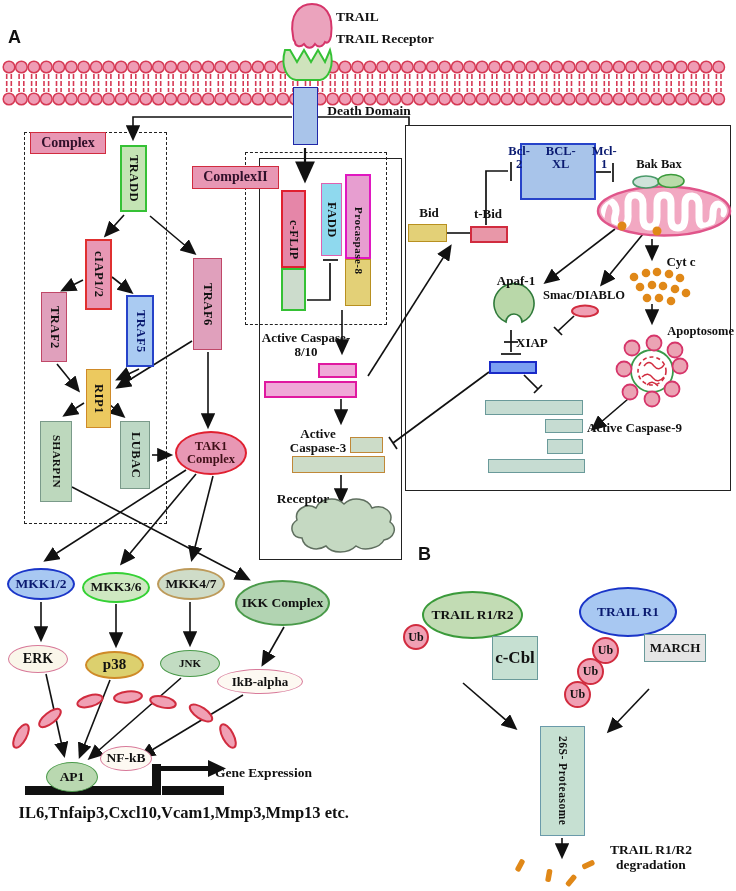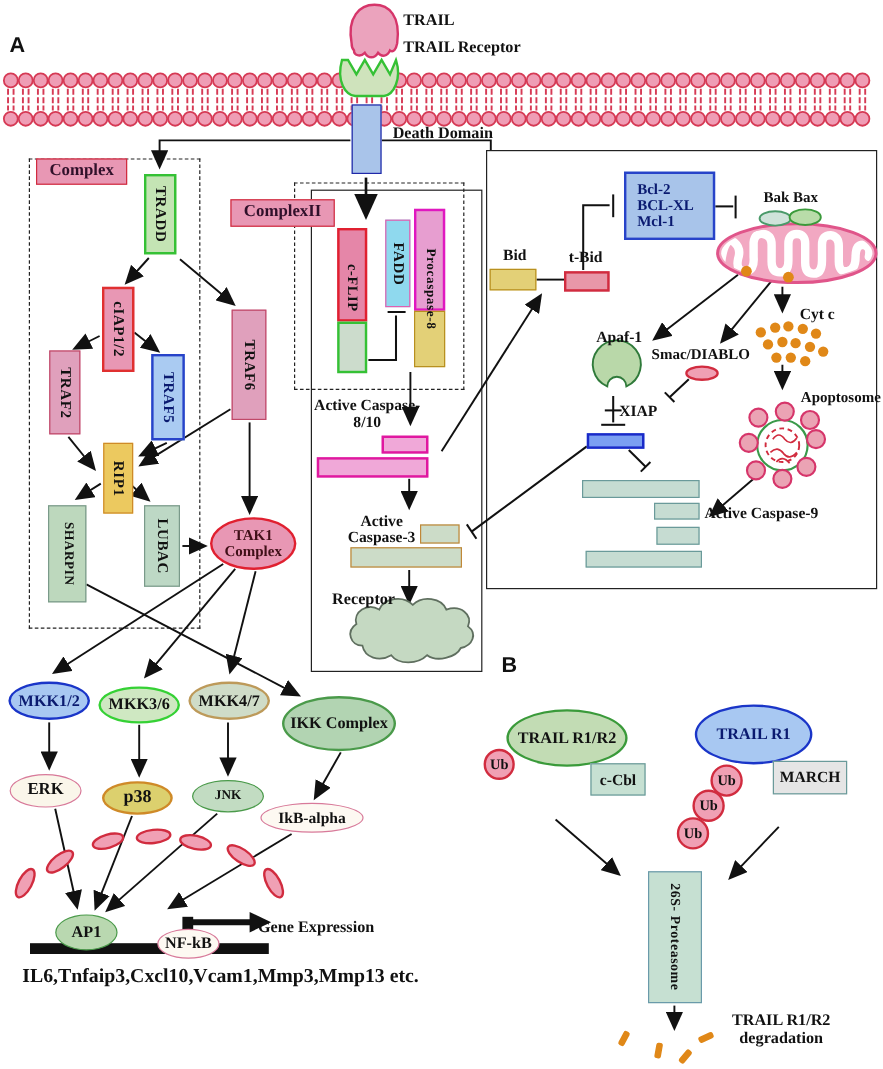--- a/index.html
+++ b/index.html
@@ -446,29 +446,29 @@
 
   <div class="box ell" style="left:7px;top:568px;width:68px;height:32px;background:#a8c8f2;border:2.2px solid #1a35c8;color:#0a1a70;font-size:13.5px;">MKK1/2</div>
   <div class="box ell" style="left:82px;top:572px;width:68px;height:31px;background:#cfe8c2;border:2.2px solid #35d135;font-size:13.5px;">MKK3/6</div>
   <div class="box ell" style="left:157px;top:568px;width:68px;height:32px;background:#cfdcc8;border:2px solid #bd9a5a;font-size:13.5px;">MKK4/7</div>
   <div class="box ell" style="left:235px;top:580px;width:95px;height:46px;background:#b2d4b2;border:2px solid #4a9a4a;font-size:13.5px;">IKK Complex</div>
   <div class="box ell" style="left:8px;top:645px;width:60px;height:28px;background:#faf6ea;border:1.8px solid #d87a9a;font-size:14px;">ERK</div>
   <div class="box ell" style="left:85px;top:651px;width:59px;height:28px;background:#dcd06e;border:2px solid #cf8a28;font-size:15px;">p38</div>
   <div class="box ell" style="left:160px;top:650px;width:60px;height:27px;background:#c2dcc2;border:1.8px solid #4a9a4a;font-size:11px;">JNK</div>
   <div class="box ell" style="left:217px;top:669px;width:86px;height:25px;background:#fdf9f2;border:1.8px solid #d87a9a;font-size:13px;">IkB-alpha</div>
   <div class="box ell" style="left:46px;top:762px;width:52px;height:30px;background:#b9d8b0;border:1.8px solid #4a9a4a;font-size:13.5px;">AP1</div>
-  <div class="box ell" style="left:100px;top:774px;width:52px;height:25px;background:#fdf9f2;border:1.8px solid #d87a9a;font-size:13.5px;margin-left:31px;">NF-kB</div>
+  <div class="box ell" style="left:100px;top:746px;width:52px;height:25px;background:#fdf9f2;border:1.8px solid #d87a9a;font-size:13.5px;">NF-kB</div>
   <div class="lbl" style="left:215px;top:766px;width:105px;font-size:13.5px;text-align:left;">Gene Expression</div>
   <div class="lbl" style="left:4px;top:804px;width:345px;font-size:16.5px;text-align:right;">IL6,Tnfaip3,Cxcl10,Vcam1,Mmp3,Mmp13 etc.</div>
 
   <div class="lbl" style="left:412px;top:206px;width:34px;">Bid</div>
   <div class="box" style="left:408px;top:224px;width:39px;height:18px;background:#e3d077;border:1.7px solid #b89020;"></div>
   <div class="lbl" style="left:467px;top:207px;width:42px;">t-Bid</div>
   <div class="box" style="left:470px;top:226px;width:38px;height:17px;background:#e897a8;border:2px solid #d12c3f;"></div>
-  <div class="box" style="left:520px;top:143px;width:76px;height:57px;background:#a8c4ea;border:2px solid #2743c9;color:#0a1a70;flex-direction:column;align-items:flex-start;padding-left:9px;font-size:12.5px;">
+  <div class="box" style="left:520px;top:143px;width:76px;height:57px;background:#a8c4ea;border:2px solid #2743c9;color:#0a1a70;flex-direction:row;align-items:flex-start;padding-left:9px;font-size:12.5px;gap:16px;">
     <span>Bcl-2</span>
     <span>BCL-XL</span>
     <span>Mcl-1</span>
   </div>
   <div class="lbl" style="left:633px;top:158px;width:52px;font-size:12.5px;">Bak Bax</div>
   <div class="lbl" style="left:661px;top:255px;width:40px;">Cyt c</div>
   <div class="lbl" style="left:490px;top:274px;width:52px;">Apaf-1</div>
   <div class="lbl" style="left:543px;top:289px;width:98px;font-size:12.5px;text-align:left;">Smac/DIABLO</div>
   <div class="lbl" style="left:516px;top:336px;width:42px;text-align:left;">XIAP</div>
   <div class="box" style="left:489px;top:361px;width:48px;height:13px;background:#7b9ff2;border:2px solid #1a2ac8;"></div>
@@ -476,21 +476,21 @@
   <div class="box" style="left:485px;top:400px;width:98px;height:15px;background:#c6dcd2;border:1.5px solid #6a9a9a;"></div>
   <div class="box" style="left:545px;top:419px;width:38px;height:14px;background:#c6dcd2;border:1.5px solid #6a9a9a;"></div>
   <div class="box" style="left:547px;top:439px;width:36px;height:15px;background:#c6dcd2;border:1.5px solid #6a9a9a;"></div>
   <div class="box" style="left:488px;top:459px;width:97px;height:14px;background:#c6dcd2;border:1.5px solid #6a9a9a;"></div>
   <div class="lbl" style="left:587px;top:421px;width:112px;text-align:left;">Active Caspase-9</div>
 
   <div class="lbl sans" style="left:418px;top:545px;font-size:18px;">B</div>
   <div class="box ell" style="left:422px;top:591px;width:101px;height:48px;background:#c2dcb4;border:2px solid #3a9a3a;font-size:13.5px;">TRAIL R1/R2</div>
   <div class="box ell" style="left:579px;top:587px;width:98px;height:50px;background:#a8c8f2;border:2.2px solid #1a35c8;color:#0a1a70;font-size:13.5px;text-align:center;">TRAIL R1</div>
   <div class="box ell" style="left:403px;top:624px;width:26px;height:26px;background:#f0a0b4;border:2px solid #d12c3f;font-size:12px;">Ub</div>
-  <div class="box" style="left:492px;top:636px;width:46px;height:27px;background:#c6e0d2;border:1.5px solid #6a9a9a;font-size:13px;">c-Cbl</div>
+  <div class="box" style="left:492px;top:636px;width:46px;height:44px;background:#c6e0d2;border:1.5px solid #6a9a9a;font-size:17px;">c-Cbl</div>
   <div class="box ell" style="left:592px;top:637px;width:27px;height:27px;background:#f0a0b4;border:2px solid #d12c3f;font-size:12px;">Ub</div>
   <div class="box ell" style="left:577px;top:658px;width:27px;height:27px;background:#f0a0b4;border:2px solid #d12c3f;font-size:12px;">Ub</div>
   <div class="box ell" style="left:564px;top:681px;width:27px;height:27px;background:#f0a0b4;border:2px solid #d12c3f;font-size:12px;">Ub</div>
   <div class="box" style="left:644px;top:634px;width:62px;height:28px;background:#e5e5e5;border:1.5px solid #6a9a9a;font-size:13px;">MARCH</div>
   <div class="box vert" style="left:540px;top:726px;width:45px;height:110px;background:#c6e0d2;border:1.5px solid #6a9aaa;font-size:11.5px;">26S- Proteasome</div>
   <div class="lbl" style="left:600px;top:843px;width:102px;font-size:13.5px;">TRAIL R1/R2 degradation</div>
 
 </div>
 
 </body></html>

